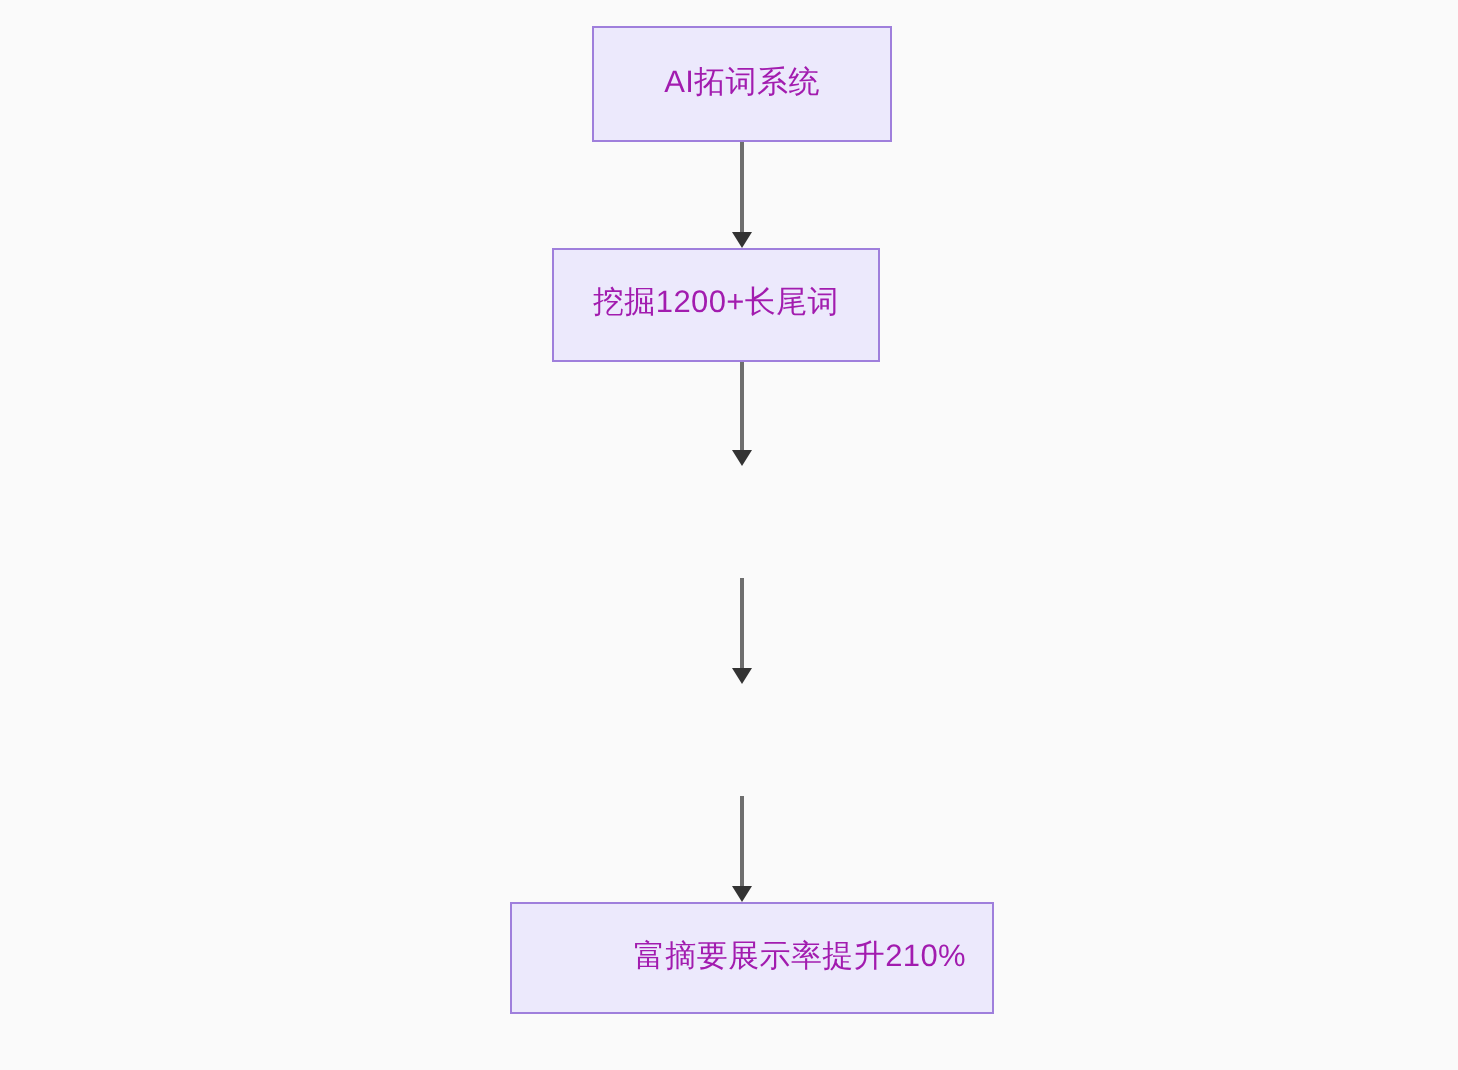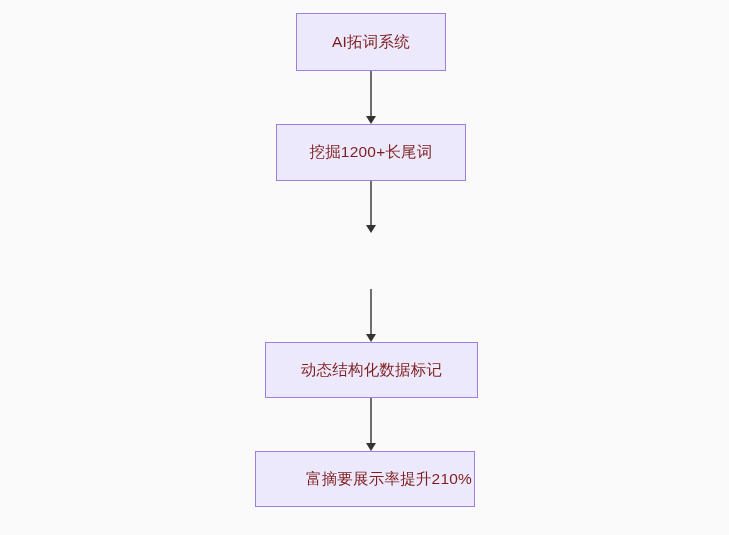--- a/index.html
+++ b/index.html
@@ -16,21 +16,21 @@
   #flowchart {
     position: relative;
     width: 729px;
     height: 535px;
   }
   .node {
     position: absolute;
     box-sizing: border-box;
     background: #ece9fc;
     border: 1.6px solid #9f7fdc;
-    color: #7f1d1d;
+    color: #a21caf;
     font-size: 15.5px;
     line-height: 1.2;
     display: flex;
     align-items: center;
     justify-content: center;
     text-align: center;
     letter-spacing: 0.2px;
     white-space: nowrap;
   }
   .edge {
@@ -59,20 +59,19 @@
   <div class="arrowhead" style="left:366px; top:225px;"></div>
 
   <div class="edge" style="left:370px; top:289px; height:45px;"></div>
   <div class="arrowhead" style="left:366px; top:334px;"></div>
 
   <div class="edge" style="left:370px; top:398px; height:45px;"></div>
   <div class="arrowhead" style="left:366px; top:443px;"></div>
 
   <div class="node" style="left:296px; top:13px; width:150px; height:58px;">AI拓词系统</div>
 
-  <div class="node" style="left:276px; top:124px; width:190px; height:57px;">挖掘1200+长尾词</div>
+  <div class="node" style="left:276px; top:124px; width:164px; height:57px;">挖掘1200+长尾词</div>
 
 
-  <div class="node" style="left:265px; top:342px; width:213px; height:56px;">动态结构化数据标记</div>
 
-  <div class="node" style="left:255px; top:451px; width:220px; height:56px;padding-left:48px;">富摘要展示率提升210%</div>
+  <div class="node" style="left:255px; top:451px; width:242px; height:56px;padding-left:48px;">富摘要展示率提升210%</div>
 
 </div>
 
 </body></html>

